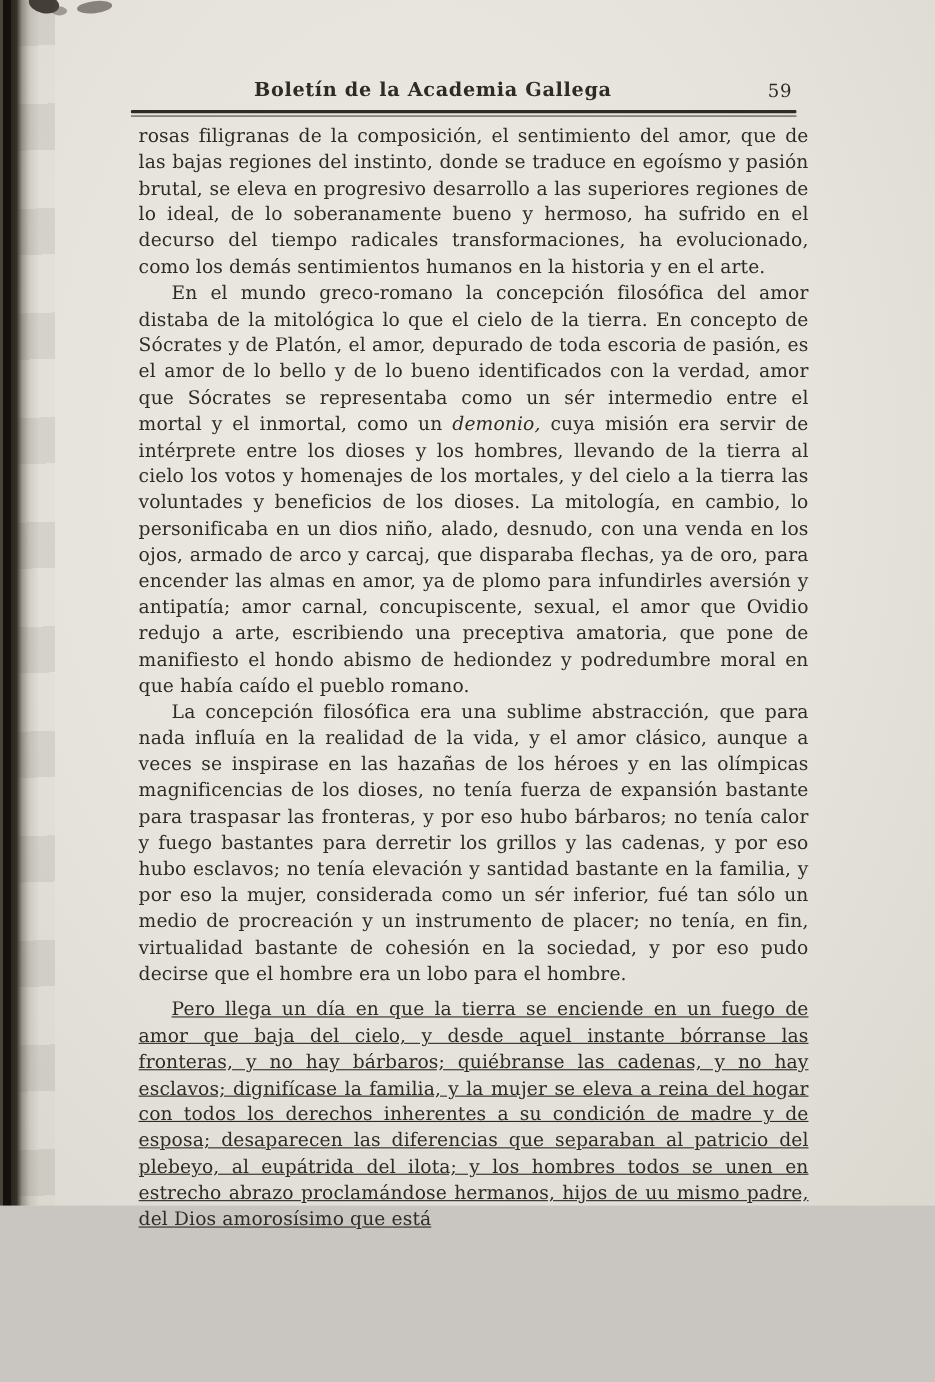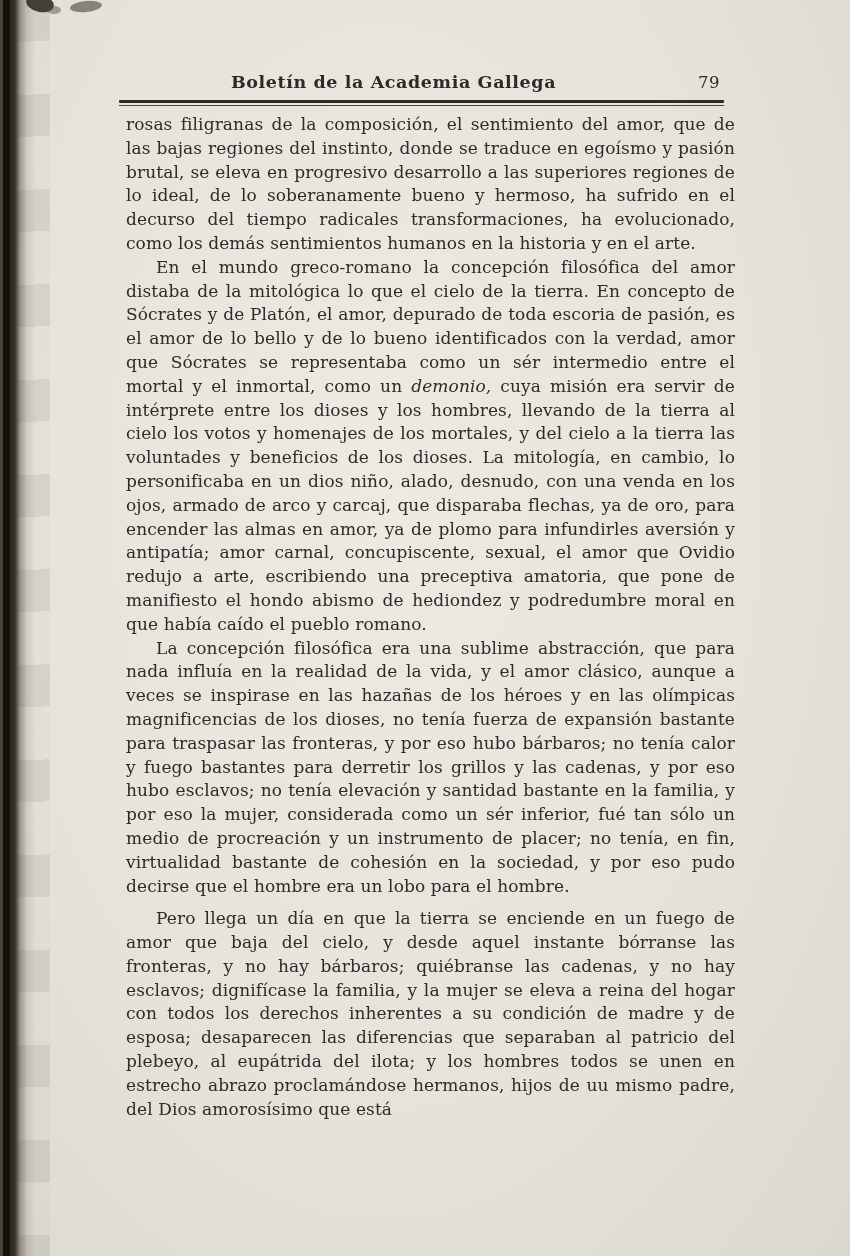--- a/index.html
+++ b/index.html
@@ -5,21 +5,21 @@
   * { margin: 0; padding: 0; box-sizing: border-box; }
   html, body { width: 850px; height: 1256px; }
   body {
     font-family: "DejaVu Serif", serif;
     background: #c9c6c1;
     overflow: hidden;
   }
   .page {
     position: relative;
     width: 850px;
-    height: 1256px;
+    height: 1096px;
     background: radial-gradient(ellipse at 45% 38%, var(--paper-light) 0%, var(--paper) 55%, var(--paper-dark) 100%);
     color: var(--ink);
   }
   
   .binding {
     position: absolute;
     left: 0; top: 0;
     width: 36px; height: 100%;
     background: linear-gradient(90deg,
       #49453c 0px, #49453c 3px,
@@ -92,36 +92,36 @@
     font-size: 17px;
     line-height: 23.8px;
     text-align: justify;
     letter-spacing: 0.1px;
     color: var(--ink);
     hyphens: auto;
     -webkit-hyphens: auto;
   }
   .para { margin: 0; }
   .para.indent { text-indent: 30px; }
-  .para.gap { margin-top: 9px; }
+  .para.gap { margin-top: 9px; text-decoration: underline; }
   .it { font-style: italic; }
 </style>
 </head>
 <body>
 
 <div class="page">
   <div class="binding"></div>
   <div class="left-mottle"></div>
   <div class="smudge s1"></div>
   <div class="smudge s2"></div>
   <div class="smudge s3"></div>
 
   <div class="header">
     <span class="title">Boletín de la Academia Gallega</span>
-    <span class="pagenum">79</span>
+    <span class="pagenum">59</span>
   </div>
 
   <div class="rule"></div>
 
   <div class="body-text">
       <p class="para"><span>rosas filigranas de la composición, el sentimiento del amor, que de las bajas regiones del instinto, donde se traduce en egoísmo y pasión brutal, se eleva en progresivo desarrollo a las superiores regiones de lo ideal, de lo soberanamente bueno y hermoso, ha sufrido en el decurso del tiempo radicales transformaciones, ha evolucionado, como los demás sentimientos humanos en la historia y en el arte.</span></p>
       <p class="para indent"><span>En el mundo greco-romano la concepción filosófica del amor distaba de la mitológica lo que el cielo de la tierra. En concepto de Sócrates y de Platón, el amor, depurado de toda escoria de pasión, es el amor de lo bello y de lo bueno identificados con la verdad, amor que Sócrates se representaba como un sér intermedio entre el mortal y el inmortal, como un </span><span class="it">demonio,</span><span> cuya misión era servir de intérprete entre los dioses y los hombres, llevando de la tierra al cielo los votos y homenajes de los mortales, y del cielo a la tierra las voluntades y beneficios de los dioses. La mitología, en cambio, lo personificaba en un dios niño, alado, desnudo, con una venda en los ojos, armado de arco y carcaj, que disparaba flechas, ya de oro, para encender las almas en amor, ya de plomo para infundirles aversión y antipatía; amor carnal, concupiscente, sexual, el amor que Ovidio redujo a arte, escribiendo una preceptiva amatoria, que pone de manifiesto el hondo abismo de hediondez y podredumbre moral en que había caído el pueblo romano.</span></p>
       <p class="para indent"><span>La concepción filosófica era una sublime abstracción, que para nada influía en la realidad de la vida, y el amor clásico, aunque a veces se inspirase en las hazañas de los héroes y en las olímpicas magnificencias de los dioses, no tenía fuerza de expansión bastante para traspasar las fronteras, y por eso hubo bárbaros; no tenía calor y fuego bastantes para derretir los grillos y las cadenas, y por eso hubo esclavos; no tenía elevación y santidad bastante en la familia, y por eso la mujer, considerada como un sér inferior, fué tan sólo un medio de procreación y un instrumento de placer; no tenía, en fin, virtualidad bastante de cohesión en la sociedad, y por eso pudo decirse que el hombre era un lobo para el hombre.</span></p>
       <p class="para indent gap"><span>Pero llega un día en que la tierra se enciende en un fuego de amor que baja del cielo, y desde aquel instante bórranse las fronteras, y no hay bárbaros; quiébranse las cadenas, y no hay esclavos; dignifícase la familia, y la mujer se eleva a reina del hogar con todos los derechos inherentes a su condición de madre y de esposa; desaparecen las diferencias que separaban al patricio del plebeyo, al eupátrida del ilota; y los hombres todos se unen en estrecho abrazo proclamándose hermanos, hijos de uu mismo padre, del Dios amorosísimo que está</span></p>
     </div>

